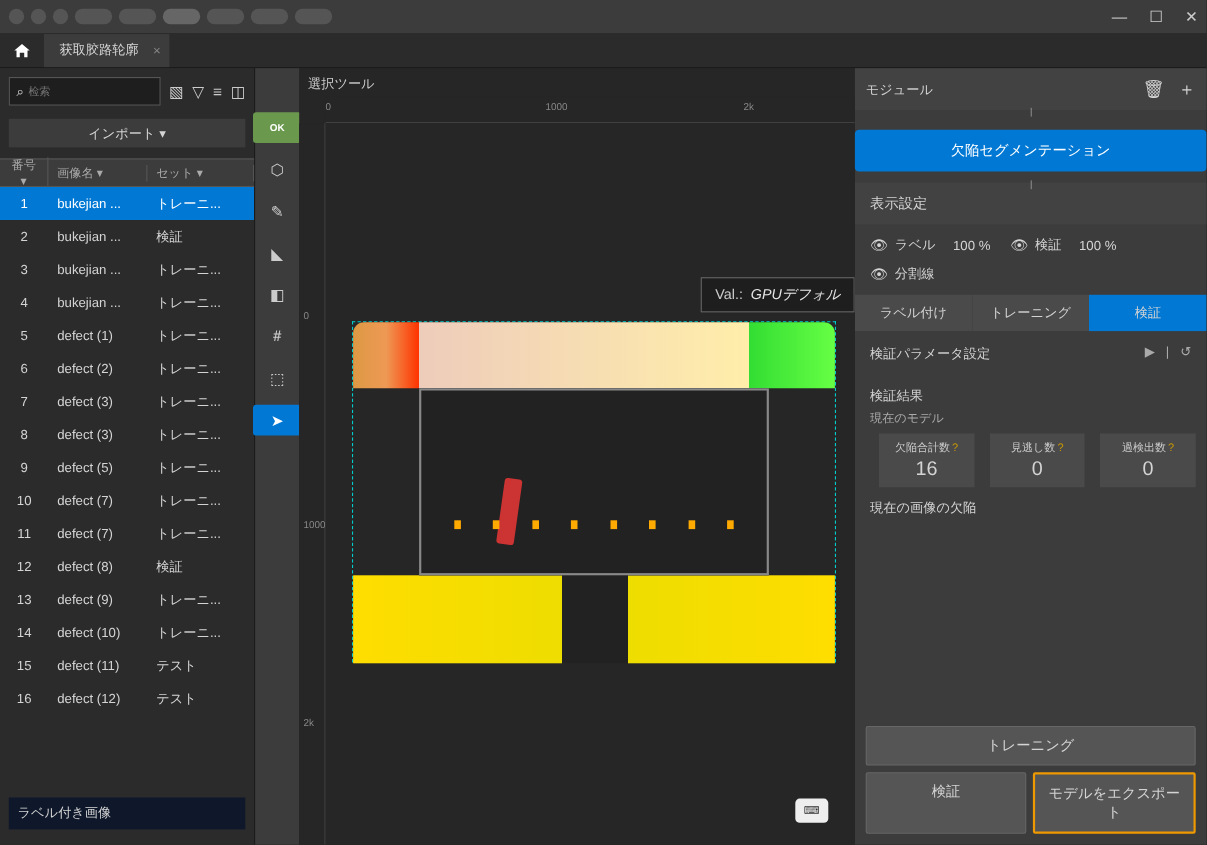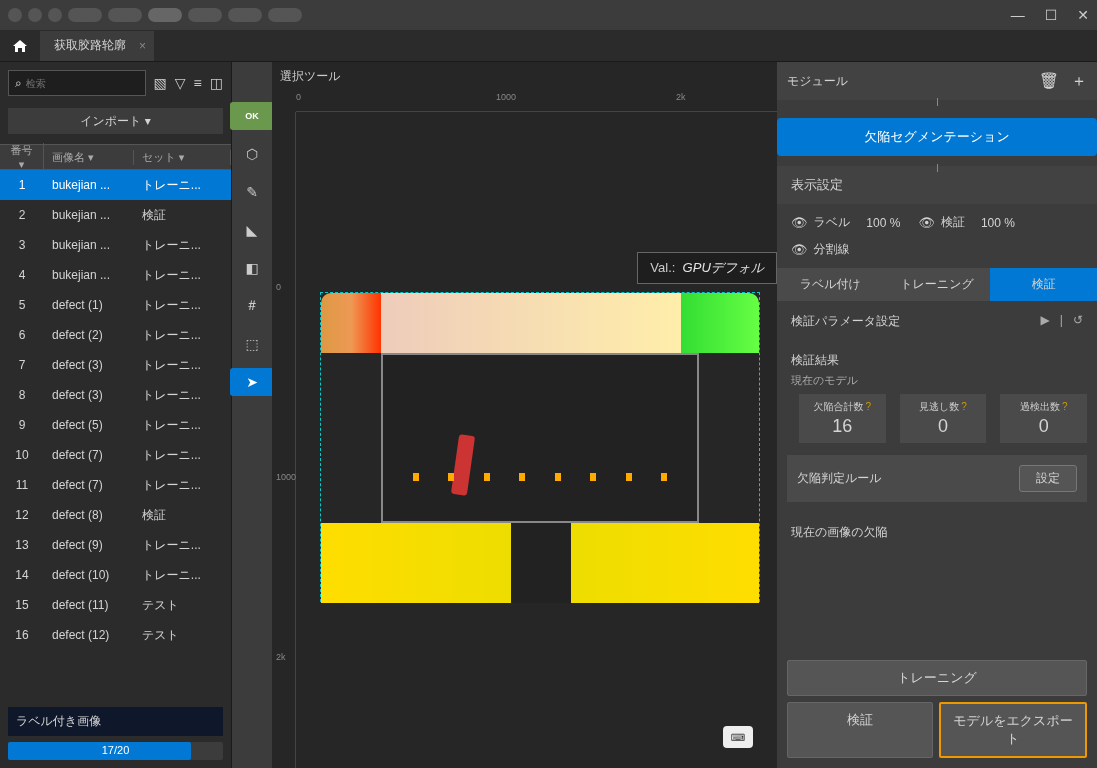--- a/index.html
+++ b/index.html
@@ -237,24 +237,20 @@
           <div class="cell c-set">テスト</div>
         </div>
         <div class="row">
           <div class="cell c-num">16</div>
           <div class="cell c-name">defect (12)</div>
           <div class="cell c-set">テスト</div>
         </div>
       </div>
     <div class="sb-footer">
       <div class="sb-footer-label">ラベル付き画像</div>
-      <div class="progress">
-        <div class="progress-fill"></div>
-        <div class="progress-text">17/20</div>
-      </div>
     </div>
   </div>
 
   <div class="toolstrip">
     <div class="tool ok">OK</div>
     <div class="tool">⬡</div>
     <div class="tool">✎</div>
     <div class="tool">◣</div>
     <div class="tool">◧</div>
     <div class="tool">＃</div>
@@ -352,24 +348,20 @@
       </div>
       <div class="stat">
         <div class="stat-label"><span>見逃し数</span><span class="stat-q">?</span></div>
         <div class="stat-val">0</div>
       </div>
       <div class="stat">
         <div class="stat-label"><span>過検出数</span><span class="stat-q">?</span></div>
         <div class="stat-val">0</div>
       </div>
     </div>
-    <div class="rule-row">
-      <span>欠陥判定ルール</span>
-      <span class="rule-btn">設定</span>
-    </div>
     <div class="defect-title">現在の画像の欠陥</div>
     <div class="rp-footer">
       <div class="foot-btn">トレーニング</div>
       <div class="foot-row">
         <div class="foot-btn">検証</div>
         <div class="foot-btn highlight">モデルをエクスポート</div>
       </div>
     </div>
   </div>
 

